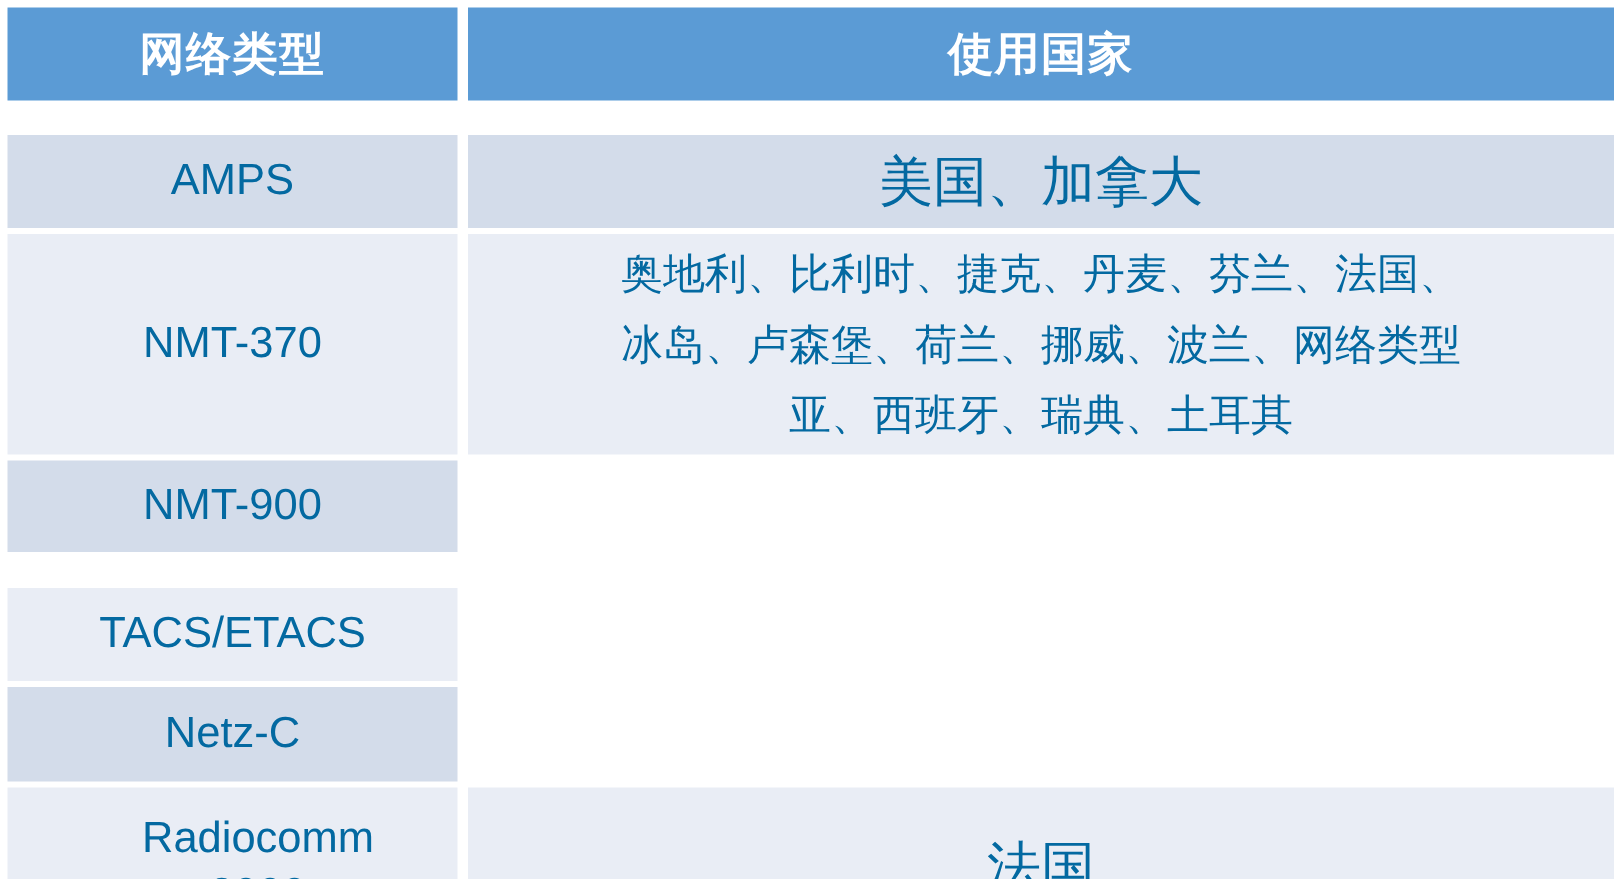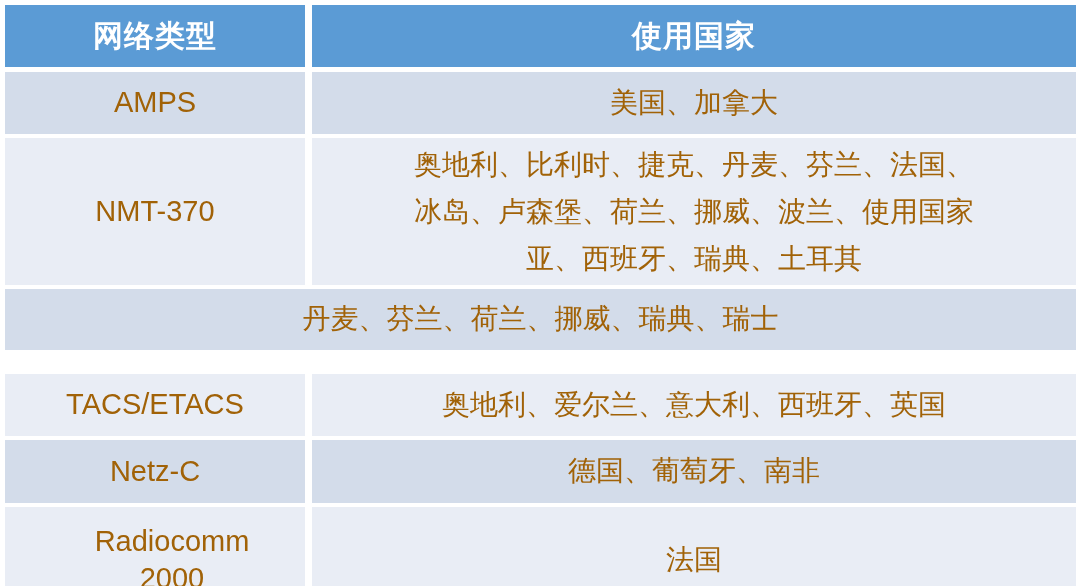--- a/index.html
+++ b/index.html
@@ -45,61 +45,61 @@
   }
 
   .col-countries {
     flex: 1 1 auto;
   }
 
   
   .header-row {
     height: 62px;
     flex: 0 0 62px;
-    margin-bottom: 5px;
+    margin-bottom: 23px;
   }
   .header-row .tcell {
     background: #5b9bd5;
     color: #ffffff;
     font-weight: bold;
     font-size: 30px;
     letter-spacing: 1px;
   }
   .header-row .col-type {
     margin-right: 7px;
   }
 
   
   .body-row {
     margin-bottom: 4px;
   }
   .body-row .col-type {
     margin-right: 7px;
   }
   .body-row .tcell {
-    color: #a16207;
+    color: #0369a1;
   }
 
   .shade-dark .tcell { background: #d3dcea; }
   .shade-light .tcell { background: #e9edf5; }
 
   .row-amps      { height: 62px;  flex: 0 0 62px; }
   .row-nmt450    { height: 147px; flex: 0 0 147px; }
   .row-nmt900    { height: 61px;  flex: 0 0 61px; }
   .row-tacs      { height: 62px;  flex: 0 0 62px; margin-top: 20px; }
   .row-netzc     { height: 63px;  flex: 0 0 63px; border-radius: 30px; }
   .row-radiocomm { height: 106px; flex: 0 0 106px; margin-bottom: 0; }
 
   .type-label {
     font-size: 29px;
     line-height: 1.22;
     white-space: pre-line;
   }
   .countries-label {
-    font-size: 28px;
+    font-size: 36px;
     line-height: 1.52;
     white-space: pre-line;
     padding: 0 14px;
   }
   .row-nmt450 .countries-label {
     font-size: 28px;
     line-height: 1.68;
   }
   .row-radiocomm .type-label {
     line-height: 1.28;
@@ -128,46 +128,40 @@
       <span class="countries-label">美国、加拿大</span>
     </div>
   </div>
 
   <div class="trow body-row row-nmt450 shade-light">
     <div class="tcell col-type">
       <span class="type-label">NMT-370</span>
     </div>
     <div class="tcell col-countries">
       <span class="countries-label">奥地利、比利时、捷克、丹麦、芬兰、法国、
-冰岛、卢森堡、荷兰、挪威、波兰、使用国家
+冰岛、卢森堡、荷兰、挪威、波兰、网络类型
 亚、西班牙、瑞典、土耳其</span>
     </div>
   </div>
 
   <div class="trow body-row row-nmt900 shade-dark">
-    <div class="tcell col-countries">
-      <span class="countries-label">丹麦、芬兰、荷兰、挪威、瑞典、瑞士</span>
+    <div class="tcell col-type">
+      <span class="type-label">NMT-900</span>
     </div>
   </div>
 
   <div class="trow body-row row-tacs shade-light">
     <div class="tcell col-type">
       <span class="type-label">TACS/ETACS</span>
     </div>
-    <div class="tcell col-countries">
-      <span class="countries-label">奥地利、爱尔兰、意大利、西班牙、英国</span>
-    </div>
   </div>
 
   <div class="trow body-row row-netzc shade-dark">
     <div class="tcell col-type">
       <span class="type-label">Netz-C</span>
-    </div>
-    <div class="tcell col-countries">
-      <span class="countries-label">德国、葡萄牙、南非</span>
     </div>
   </div>
 
   <div class="trow body-row row-radiocomm shade-light">
     <div class="tcell col-type">
       <span class="type-label">Radiocomm
 2000</span>
     </div>
     <div class="tcell col-countries">
       <span class="countries-label">法国</span>

